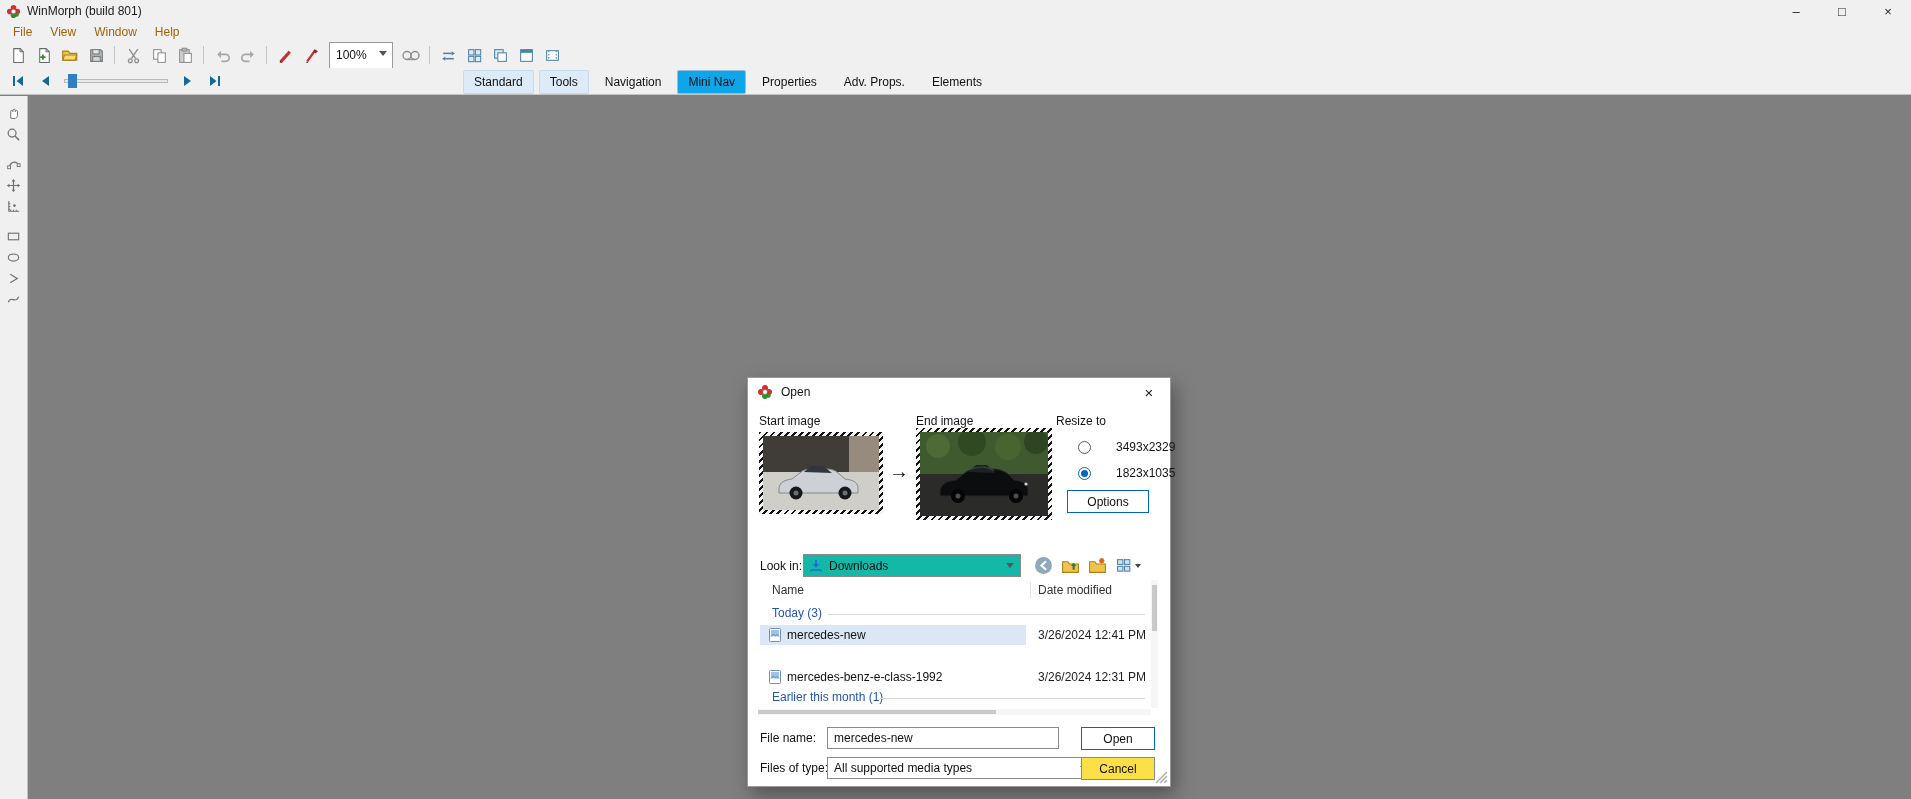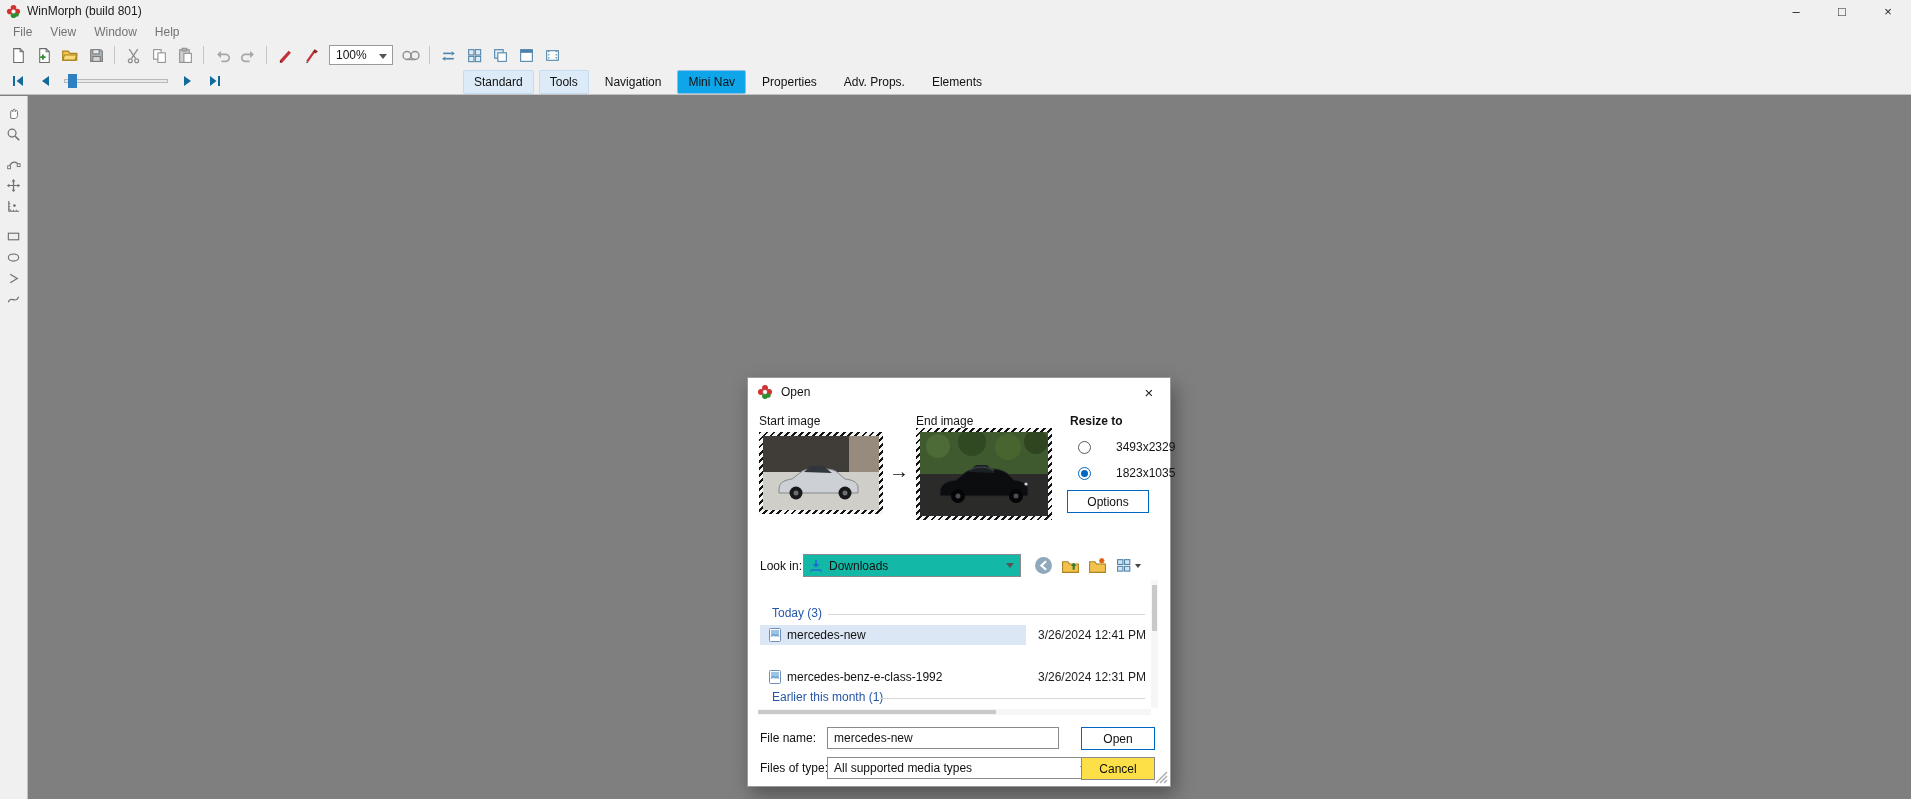--- a/index.html
+++ b/index.html
@@ -10,28 +10,28 @@
   
   .titlebar { position:absolute; top:0; left:0; right:0; height:22px; background:#f0f0f0; display:flex; align-items:center; }
   .app-icon { width:15px; height:15px; margin-left:6px; flex:0 0 auto; }
   .title-text { font-size:12px; color:#1a1a1a; margin-left:6px; white-space:nowrap; }
   .win-controls { margin-left:auto; display:flex; height:100%; }
   .win-btn { width:46px; height:100%; display:flex; align-items:center; justify-content:center;
              font-size:13px; color:#222; background:transparent; border:none; cursor:default; }
 
   .menubar { position:absolute; top:22px; left:0; right:0; height:20px; background:#f0f0f0;
              display:flex; align-items:center; padding-left:4px; }
-  .menu-item { font-size:12px; color:#737373; padding:2px 9px; }
+  .menu-item { font-size:12px; color:#a16207; padding:2px 9px; }
 
   .toolbar { position:absolute; top:42px; left:0; right:0; height:26px; background:#f0f0f0;
              display:flex; align-items:center; padding-left:5px; }
   .tbtn { width:26px; height:22px; display:flex; align-items:center; justify-content:center;
           background:transparent; border:1px solid transparent; padding:0; }
   .tsep { width:1px; height:18px; background:#c6c6c6; margin:0 5px; flex:0 0 auto; }
-  .zoom-combo { width:64px; height:20px; border:1px solid #9a9a9a; background:#fff; display:flex;
+  .zoom-combo { width:64px; height:27px; border:1px solid #9a9a9a; background:#fff; display:flex;
                 align-items:center; font-size:12px; color:#111; padding-left:6px; position:relative; margin:0 5px; }
   .zoom-combo .chev { position:absolute; right:5px; top:8px; width:0; height:0;
                       border-left:4px solid transparent; border-right:4px solid transparent; border-top:5px solid #555; }
 
   .navbar { position:absolute; top:68px; left:0; right:0; height:27px; background:#f0f0f0;
             border-bottom:1px solid #c2c2c2; }
   .transport { position:absolute; left:4px; top:2px; height:22px; display:flex; align-items:center; }
   .nav-btn { width:27px; height:22px; display:flex; align-items:center; justify-content:center;
              background:transparent; border:1px solid transparent; padding:0; }
   .slider { width:104px; height:22px; position:relative; margin:0 6px; }
@@ -373,21 +373,21 @@
           <circle cx="8" cy="12" r="3" fill="#2f8f2f"></circle>
         <circle cx="11.5" cy="11.5" r="2.2" fill="#2f8f2f"></circle>
           <circle cx="8" cy="8" r="2.2" fill="#fff" stroke="#999" stroke-width="0.5"></circle>
       </svg>
       <span class="dlg-title">Open</span>
       <button class="dlg-close">×</button>
     </div>
 
     <span class="sec-label" style="left:11px; top:36px;">Start image</span>
     <span class="sec-label" style="left:168px; top:36px;">End image</span>
-    <span class="sec-label" style="left:322px; top:36px;font-weight:bold;">Resize to</span>
+    <span class="sec-label" style="left:308px; top:36px;">Resize to</span>
 
     <div class="thumb" style="left:11px; top:54px;">
       <svg width="116" height="74" viewBox="0 0 116 74">
         <rect width="116" height="74" fill="#d8d6d1"></rect>
         <rect width="116" height="36" fill="#403c37"></rect>
         <rect x="86" y="0" width="30" height="44" fill="#968b7d"></rect>
         <rect y="36" width="116" height="38" fill="#d0cec9"></rect>
         <path d="M16 52c1-6 6-8 13-9l9-7c2-2 6-3 11-3h14c5 0 9 1 12 4l7 6c8 1 12 3 13 8v6H16z" fill="#cdd1d5" stroke="#83888d"></path>
         <path d="M41 36l7-6h12l9 7z" fill="#30363b"></path>
         <circle cx="33" cy="57" r="6.5" fill="#17181a"></circle>
@@ -464,20 +464,25 @@
             <rect x="1.5" y="2.5" width="5" height="4.5" fill="#cfe3f2" stroke="#4f82a8"></rect>
             <rect x="8" y="2.5" width="5" height="4.5" fill="#cfe3f2" stroke="#4f82a8"></rect>
             <rect x="1.5" y="8.8" width="5" height="4.5" fill="#cfe3f2" stroke="#4f82a8"></rect>
             <rect x="8" y="8.8" width="5" height="4.5" fill="#cfe3f2" stroke="#4f82a8"></rect>
           </svg>
         <span style="width:0;height:0;border-left:3.5px solid transparent;border-right:3.5px solid transparent;border-top:4px solid #444;margin-left:2px;"></span>
       </button>
     </div>
 
     <div class="file-list">
+      <div class="list-header">
+        <span class="col-name">Name</span>
+        <span class="col-date">Date modified</span>
+        <span class="head-sep" style="left:272px;"></span>
+      </div>
       <span class="group" style="top:26px;">Today (3)</span>
       <span class="group-line" style="left:70px; right:6px; top:34px;"></span>
 
       <div class="frow selected" style="top:45px;">
         <span class="cell-name">
           <svg width="12" height="14" viewBox="0 0 12 14">
               <rect x="0.5" y="0.5" width="11" height="13" rx="1" fill="#fff" stroke="#6f8fb8"></rect>
               <rect x="2" y="2" width="8" height="6.5" fill="#9cc3e8"></rect>
               <path d="M2 8.5l2.5-2.5 2 2 1.5-1.5 2 2" fill="none" stroke="#4a7ab0" stroke-width="0.8"></path>
             </svg>

